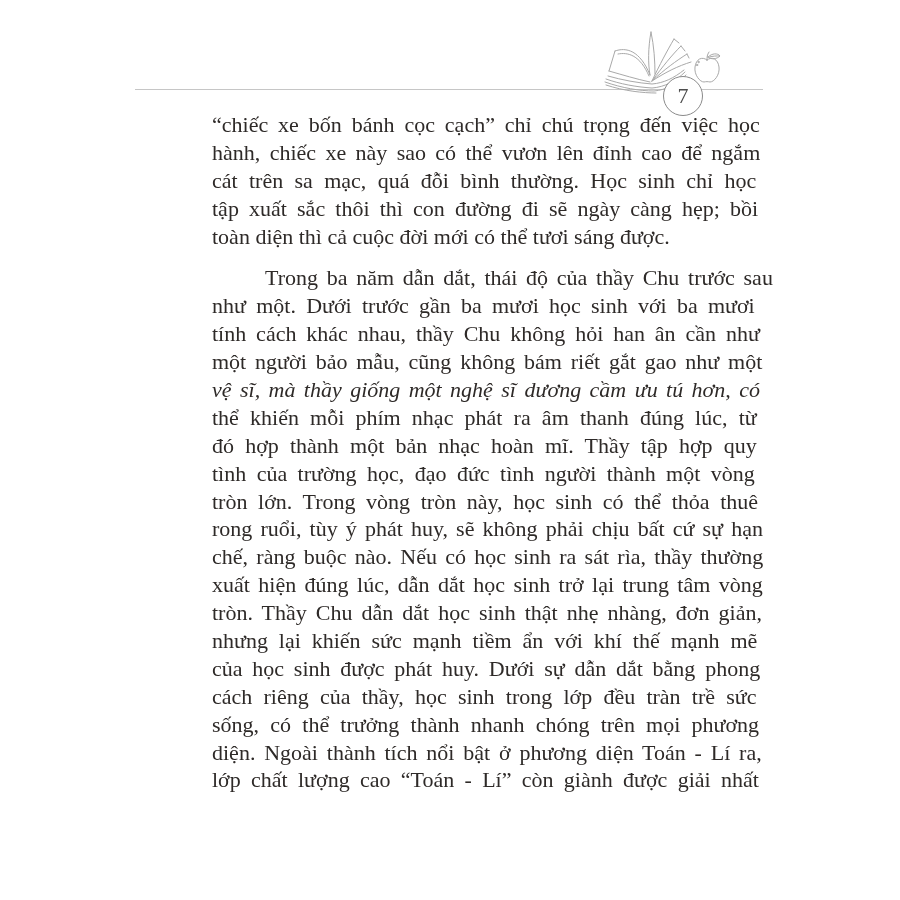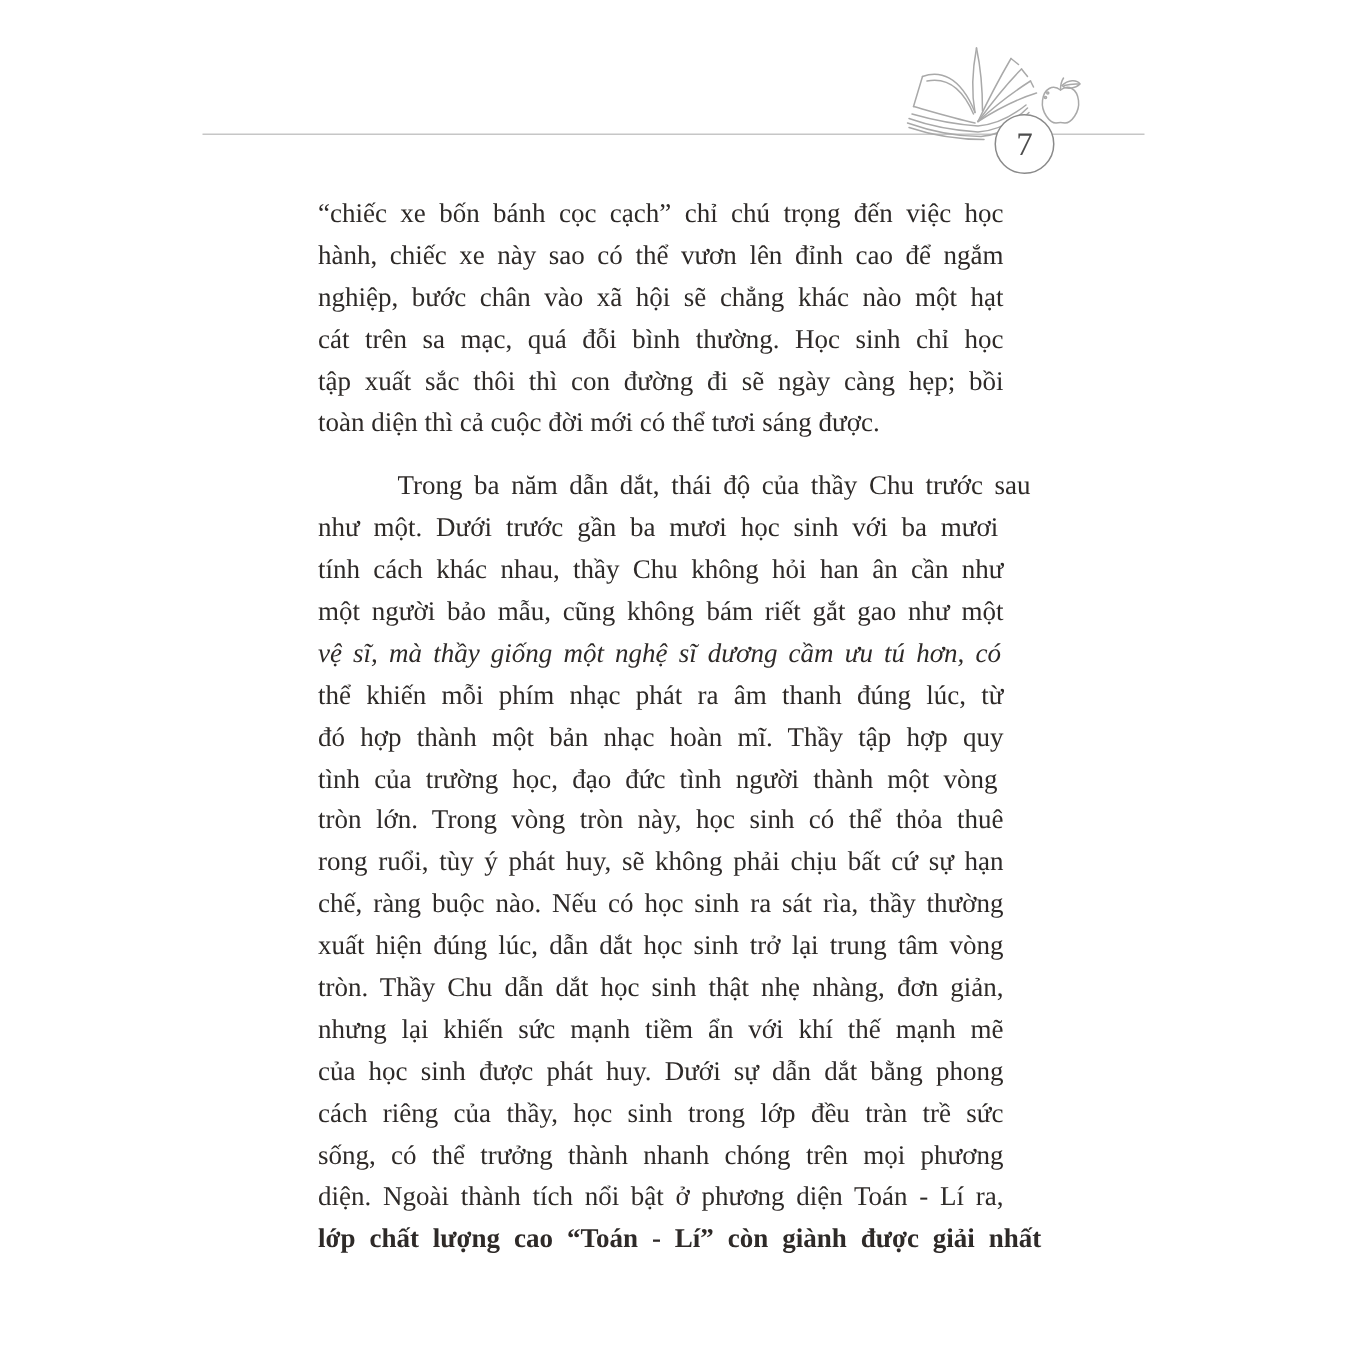--- a/index.html
+++ b/index.html
@@ -10,22 +10,22 @@
   .rule{position:absolute;left:135px;top:89px;width:628px;height:1px;background:#c6c6c6;z-index:1;}
   .book-icon{position:absolute;left:598px;top:24px;width:100px;height:70px;z-index:2;}
   .apple-icon{position:absolute;left:692px;top:50px;width:30px;height:36px;z-index:2;}
   .badge{
     position:absolute;left:663px;top:76px;width:40px;height:40px;box-sizing:border-box;
     border:1px solid #8a8a8a;border-radius:50%;background:#ffffff;
     display:flex;align-items:center;justify-content:center;z-index:3;
   }
   .badge span{font-size:22px;color:#4d4d4d;}
   .body-text{
-    position:absolute;left:212px;top:129px;width:457px;
-    font-size:18px;line-height:27.9px;color:#2e2a28;z-index:1;
+    position:absolute;left:212px;top:111px;width:457px;
+    font-size:22px;line-height:27.9px;color:#2e2a28;z-index:1;
   }
   .para{margin:0;}
   .para + .para{margin-top:14px;}
   .line{height:27.9px;white-space:nowrap;}
   .line span{display:inline-block;transform-origin:0 50%;}
   .indent-line span{margin-left:53px;}
 </style>
 </head>
 <body>
 
@@ -70,21 +70,20 @@
 
     <div class="badge">
       <span>7</span>
     </div>
   </div>
 
   <div class="body-text" id="bodyText" style="color: rgb(46, 42, 40);">
       <div class="para">
         <div class="line"><span style="word-spacing: 4.42614px;">“chiếc xe bốn bánh cọc cạch” chỉ chú trọng đến việc học</span></div>
         <div class="line"><span style="word-spacing: 3.86328px;">hành, chiếc xe này sao có thể vươn lên đỉnh cao để ngắm</span></div>
-        <div class="line"><span style="word-spacing: 4.53125px;">nghiệp, bước chân vào xã hội sẽ chẳng khác nào một hạt</span></div>
         <div class="line"><span style="word-spacing: 5.84659px;">cát trên sa mạc, quá đỗi bình thường. Học sinh chỉ học</span></div>
         <div class="line"><span style="word-spacing: 4.65104px;">tập xuất sắc thôi thì con đường đi sẽ ngày càng hẹp; bồi</span></div>
         <div class="line"><span>toàn diện thì cả cuộc đời mới có thể tươi sáng được.</span></div>
       </div>
       <div class="para">
         <div class="line indent-line"><span style="word-spacing: 3.22301px;">Trong ba năm dẫn dắt, thái độ của thầy Chu trước sau</span></div>
         <div class="line"><span style="word-spacing: 4.74432px;">như một. Dưới trước gần ba mươi học sinh với ba mươi</span></div>
         <div class="line"><span style="word-spacing: 4.39489px;">tính cách khác nhau, thầy Chu không hỏi han ân cần như</span></div>
         <div class="line"><span style="word-spacing: 3.36648px;">một người bảo mẫu, cũng không bám riết gắt gao như một</span></div>
         <div class="line"><span style="word-spacing: 2.92308px; font-style: italic;">vệ sĩ, mà thầy giống một nghệ sĩ dương cầm ưu tú hơn, có</span></div>
@@ -94,17 +93,17 @@
         <div class="line"><span style="word-spacing: 5.10653px;">tròn lớn. Trong vòng tròn này, học sinh có thể thỏa thuê</span></div>
         <div class="line"><span style="word-spacing: 2.63221px;">rong ruổi, tùy ý phát huy, sẽ không phải chịu bất cứ sự hạn</span></div>
         <div class="line"><span style="word-spacing: 2.77865px;">chế, ràng buộc nào. Nếu có học sinh ra sát rìa, thầy thường</span></div>
         <div class="line"><span style="word-spacing: 2.92188px;">xuất hiện đúng lúc, dẫn dắt học sinh trở lại trung tâm vòng</span></div>
         <div class="line"><span style="word-spacing: 3.53409px;">tròn. Thầy Chu dẫn dắt học sinh thật nhẹ nhàng, đơn giản,</span></div>
         <div class="line"><span style="word-spacing: 5.41335px;">nhưng lại khiến sức mạnh tiềm ẩn với khí thế mạnh mẽ</span></div>
         <div class="line"><span style="word-spacing: 4.26705px;">của học sinh được phát huy. Dưới sự dẫn dắt bằng phong</span></div>
         <div class="line"><span style="word-spacing: 5.72869px;">cách riêng của thầy, học sinh trong lớp đều tràn trề sức</span></div>
         <div class="line"><span style="word-spacing: 5.72396px;">sống, có thể trưởng thành nhanh chóng trên mọi phương</span></div>
         <div class="line"><span style="word-spacing: 3.32292px;">diện. Ngoài thành tích nổi bật ở phương diện Toán - Lí ra,</span></div>
-        <div class="line"><span style="word-spacing: 4.80114px; font-weight: bold;">lớp chất lượng cao “Toán - Lí” còn giành được giải nhất</span></div>
+        <div class="line"><span style="word-spacing: 4.80114px;">lớp chất lượng cao “Toán - Lí” còn giành được giải nhất</span></div>
       </div>
     </div>
 
 </div>
 
 </body></html>

